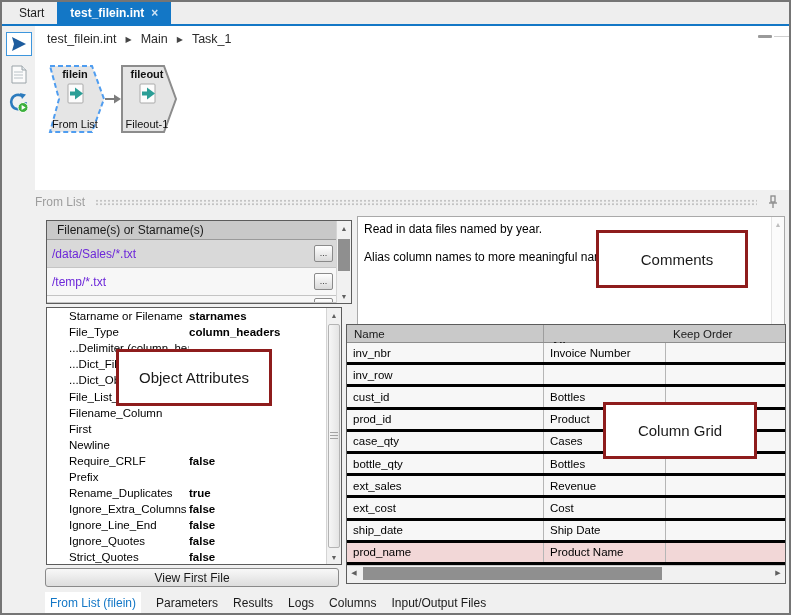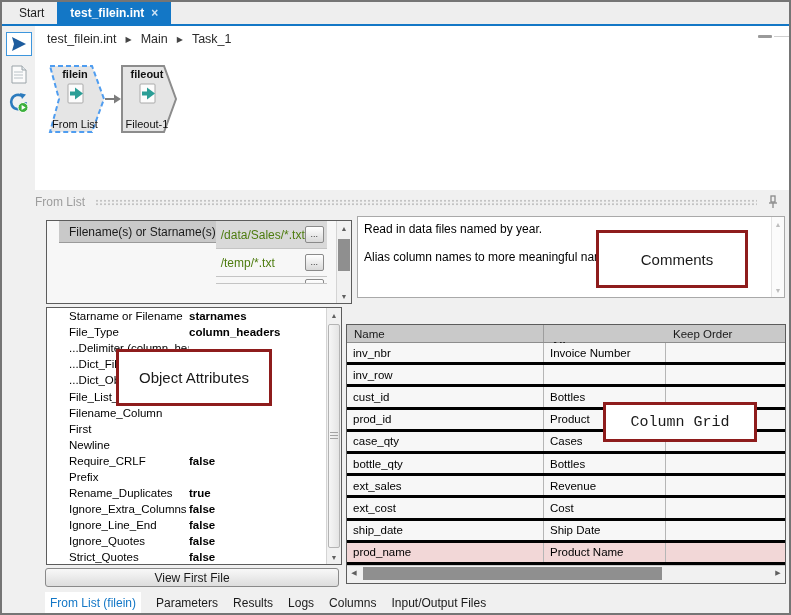--- a/index.html
+++ b/index.html
@@ -29,26 +29,26 @@
   .splitter-line { position:absolute; top:34px; left:772px; right:0; height:1px; background:#cfcfcf; }
 
   
   .panel { position:absolute; top:188px; left:0; right:0; height:400px; background:#f0f0f0; }
   .panel-header { position:absolute; top:2px; left:0; right:0; height:20px; display:flex; align-items:center; gap:10px; padding:0 10px 0 33px; }
   .panel-title { font-size:12px; color:#9d9d9d; white-space:nowrap; }
   .grip { flex:1; height:7px; background-image:radial-gradient(#c3c3c3 1px, transparent 1.1px); background-size:4px 3.5px; }
 
   
   .file-table { position:absolute; left:44px; top:30px; width:306px; height:84px; border:1px solid #5c5c5c; background:#f7f7f7; display:flex; }
-  .ft-main { flex:1; display:flex; flex-direction:row; overflow:hidden;margin-left:12px; }
+  .ft-main { flex:1; display:flex; flex-direction:column; overflow:hidden; }
   .ft-header { height:22px; background:#c9c9c9; border-bottom:1px solid #9a9a9a; display:flex; align-items:center; padding-left:10px; font-size:12px; color:#1a1a1a; }
   .ft-row { height:28px; display:flex; align-items:center; border-bottom:1px solid #c4c4c4; background:#f7f7f7; }
   .ft-row.sel { background:#d9d9d9; }
   .ft-row.partial { height:7px; overflow:hidden; }
-  .ft-val { flex:1; font-size:12px; color:#4d7c0f; padding-left:5px; white-space:nowrap; overflow:hidden; }
+  .ft-val { flex:1; font-size:12px; color:#6d28d9; padding-left:5px; white-space:nowrap; overflow:hidden; }
   .dots { width:19px; height:17px; margin-right:3px; font-size:9px; line-height:5px; color:#333; background:linear-gradient(#ffffff,#d9d9d9); border:1px solid #8a8a8a; border-radius:2px; }
   .ft-row.partial .dots { margin-top:14px; }
 
   
   .vsb { width:15px; background:#f1f1f1; border-left:1px solid #d4d4d4; display:flex; flex-direction:column; }
   .sb-arrow { height:14px; display:flex; align-items:center; justify-content:center; font-size:7px; color:#5f5f5f; background:#f1f1f1; }
   .sb-track { flex:1; position:relative; }
   .thumb-dark { position:absolute; left:1px; right:1px; background:#8f8f8f; }
   .thumb-light { position:absolute; left:1px; right:1px; background:linear-gradient(to right,#f6f6f6,#e4e4e4); border:1px solid #b4b4b4; border-radius:2px; display:flex; align-items:center; justify-content:center; }
   .thumb-grip { width:8px; height:8px; background:repeating-linear-gradient(to bottom,#a3a3a3 0 1px, transparent 1px 3px); }
@@ -58,21 +58,21 @@
   .attr-main { flex:1; overflow:hidden; }
   .attr-row { height:16.1px; display:flex; align-items:center; font-size:11.5px; }
   .attr-row .gut { width:22px; flex:none; }
   .attr-row .lbl { width:120px; flex:none; color:#000; white-space:nowrap; overflow:hidden; }
   .attr-row .val { flex:1; font-weight:bold; color:#000; white-space:nowrap; overflow:hidden; }
 
   
   .vff { position:absolute; left:43px; top:378px; width:294px; height:19px; font-size:12px; color:#1a1a1a; background:linear-gradient(#f8f8f8,#dddddd); border:1px solid #8a8a8a; border-radius:3px; font-family:"Liberation Sans",sans-serif; }
 
   
-  .comments { position:absolute; left:355px; top:26px; width:428px; height:82px; background:#ffffff; border:1px solid #a9a9a9; display:flex; }
+  .comments { position:absolute; left:355px; top:26px; width:428px; height:125px; background:#ffffff; border:1px solid #a9a9a9; display:flex; }
   .c-text { flex:1; padding:5px 6px; font-size:12px; color:#000; }
   .c-text p { margin-bottom:14px; }
   .c-sb { width:13px; background:#fbfbfb; border-left:1px solid #e3e3e3; display:flex; flex-direction:column; justify-content:space-between; }
   .c-sb .sb-arrow { color:#bdbdbd; background:#fbfbfb; }
 
   
   .col-grid { position:absolute; left:344px; top:134px; width:440px; height:260px; border:1px solid #5c5c5c; background:#f0f0f0; display:flex; flex-direction:column; }
   .cg-header { height:18px; display:flex; background:#c9c9c9; border-bottom:1px solid #8d8d8d;justify-content:flex-end; }
   .cg-header .cg-cell { display:flex; align-items:center; padding-left:7px; font-size:11.5px; color:#1a1a1a; border-right:1px solid #9e9e9e; background:#c9c9c9; }
   .cg-header .cg-cell.b { font-weight:bold;margin-top:21px; }
@@ -84,21 +84,21 @@
   .cg-c2 { flex:1; border-right:none !important; }
   .cg-hscroll { height:16px; background:#f1f1f1; border-top:1px solid #c9c9c9; display:flex; align-items:stretch; }
   .cg-hscroll .sb-arrow { width:14px; height:auto; }
   .h-track { flex:1; position:relative; }
   .h-thumb { position:absolute; top:1px; bottom:1px; left:2px; width:73%; background:#8f8f8f; }
 
   
   .ann { position:absolute; background:#ffffff; border:3px solid #8e1c1c; display:flex; align-items:center; justify-content:center; font-size:15px; color:#1a1a1a; }
   .ann-attrs { left:114px; top:159px; width:156px; height:57px; }
   .ann-comments { left:594px; top:40px; width:152px; height:58px;padding-left:10px; }
-  .ann-grid { left:601px; top:212px; width:154px; height:40px;font-family:Liberation Mono, monospace; }
+  .ann-grid { left:601px; top:212px; width:154px; height:57px; }
 
   
   .bottom-tabs { position:absolute; top:588px; left:0; right:0; height:25px; background:#f0f0f0; display:flex; align-items:center; gap:15px; padding-left:43px; font-size:12px;text-align:right; }
   .btab { color:#1a1a1a; white-space:nowrap; }
   .btab.active { color:#1377c6; background:#ffffff; padding:4px 5px; }
 
   text { font-family:"Liberation Sans",sans-serif; }
 </style>
 </head>
 <body>

